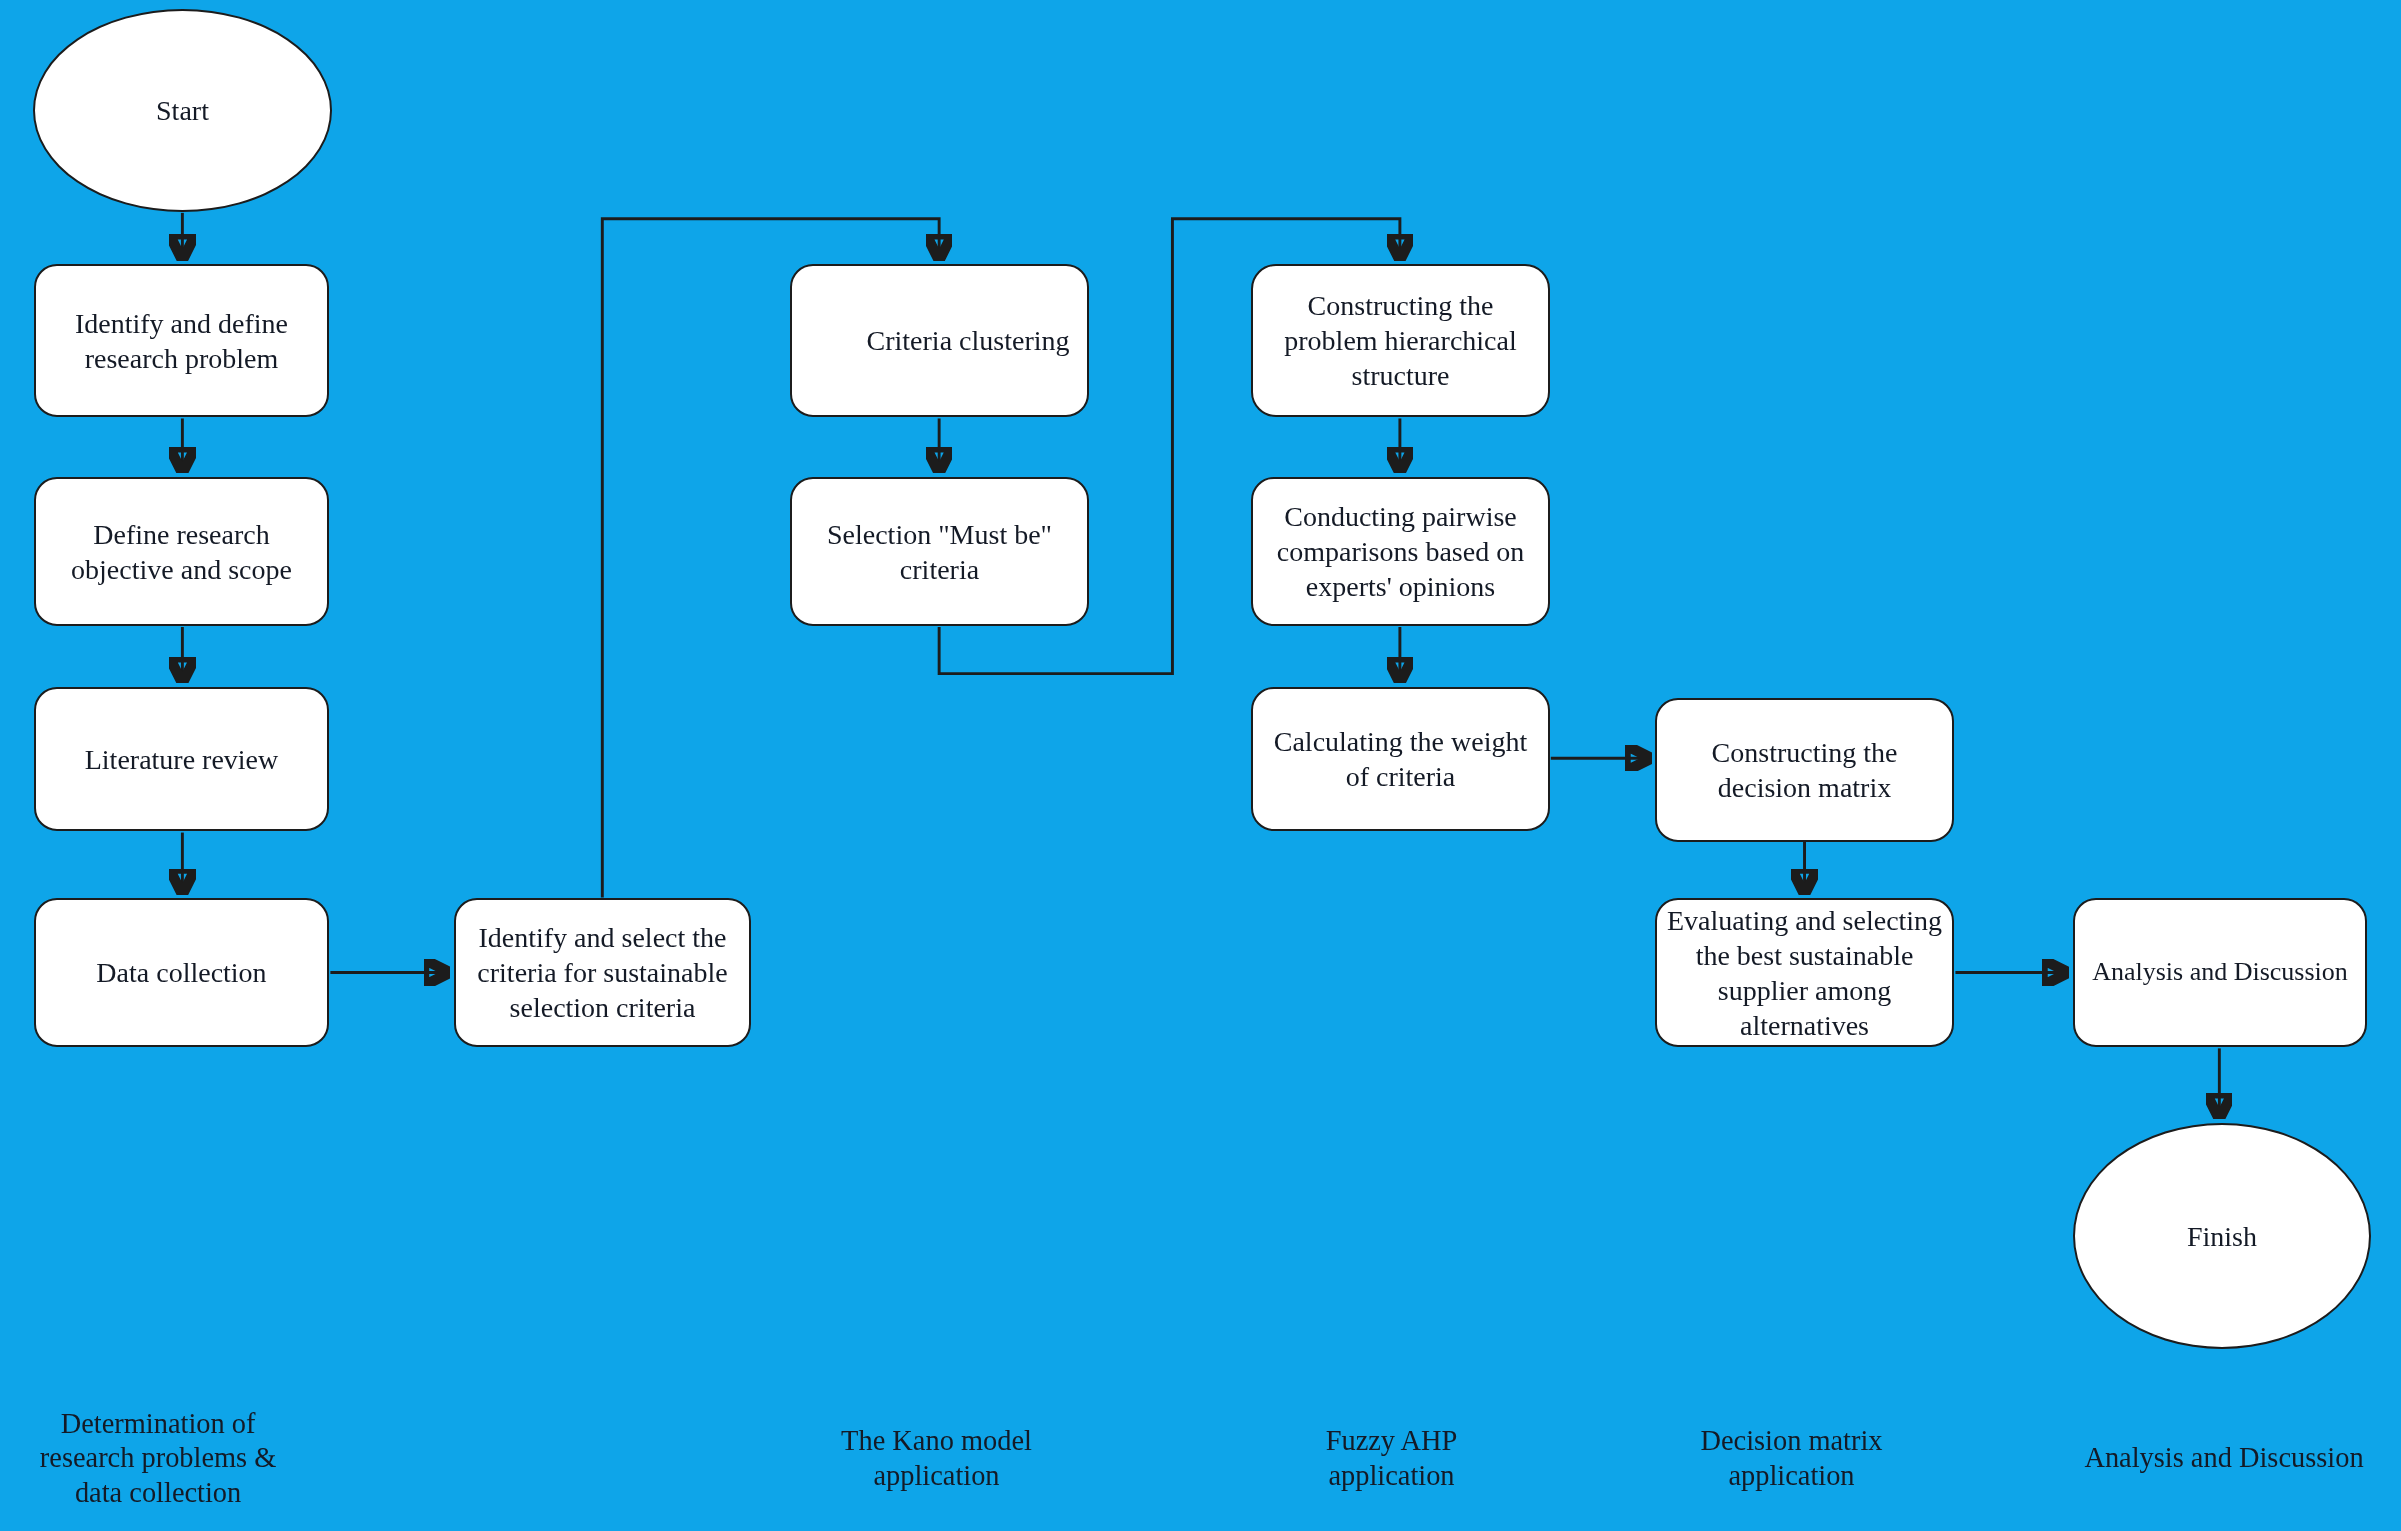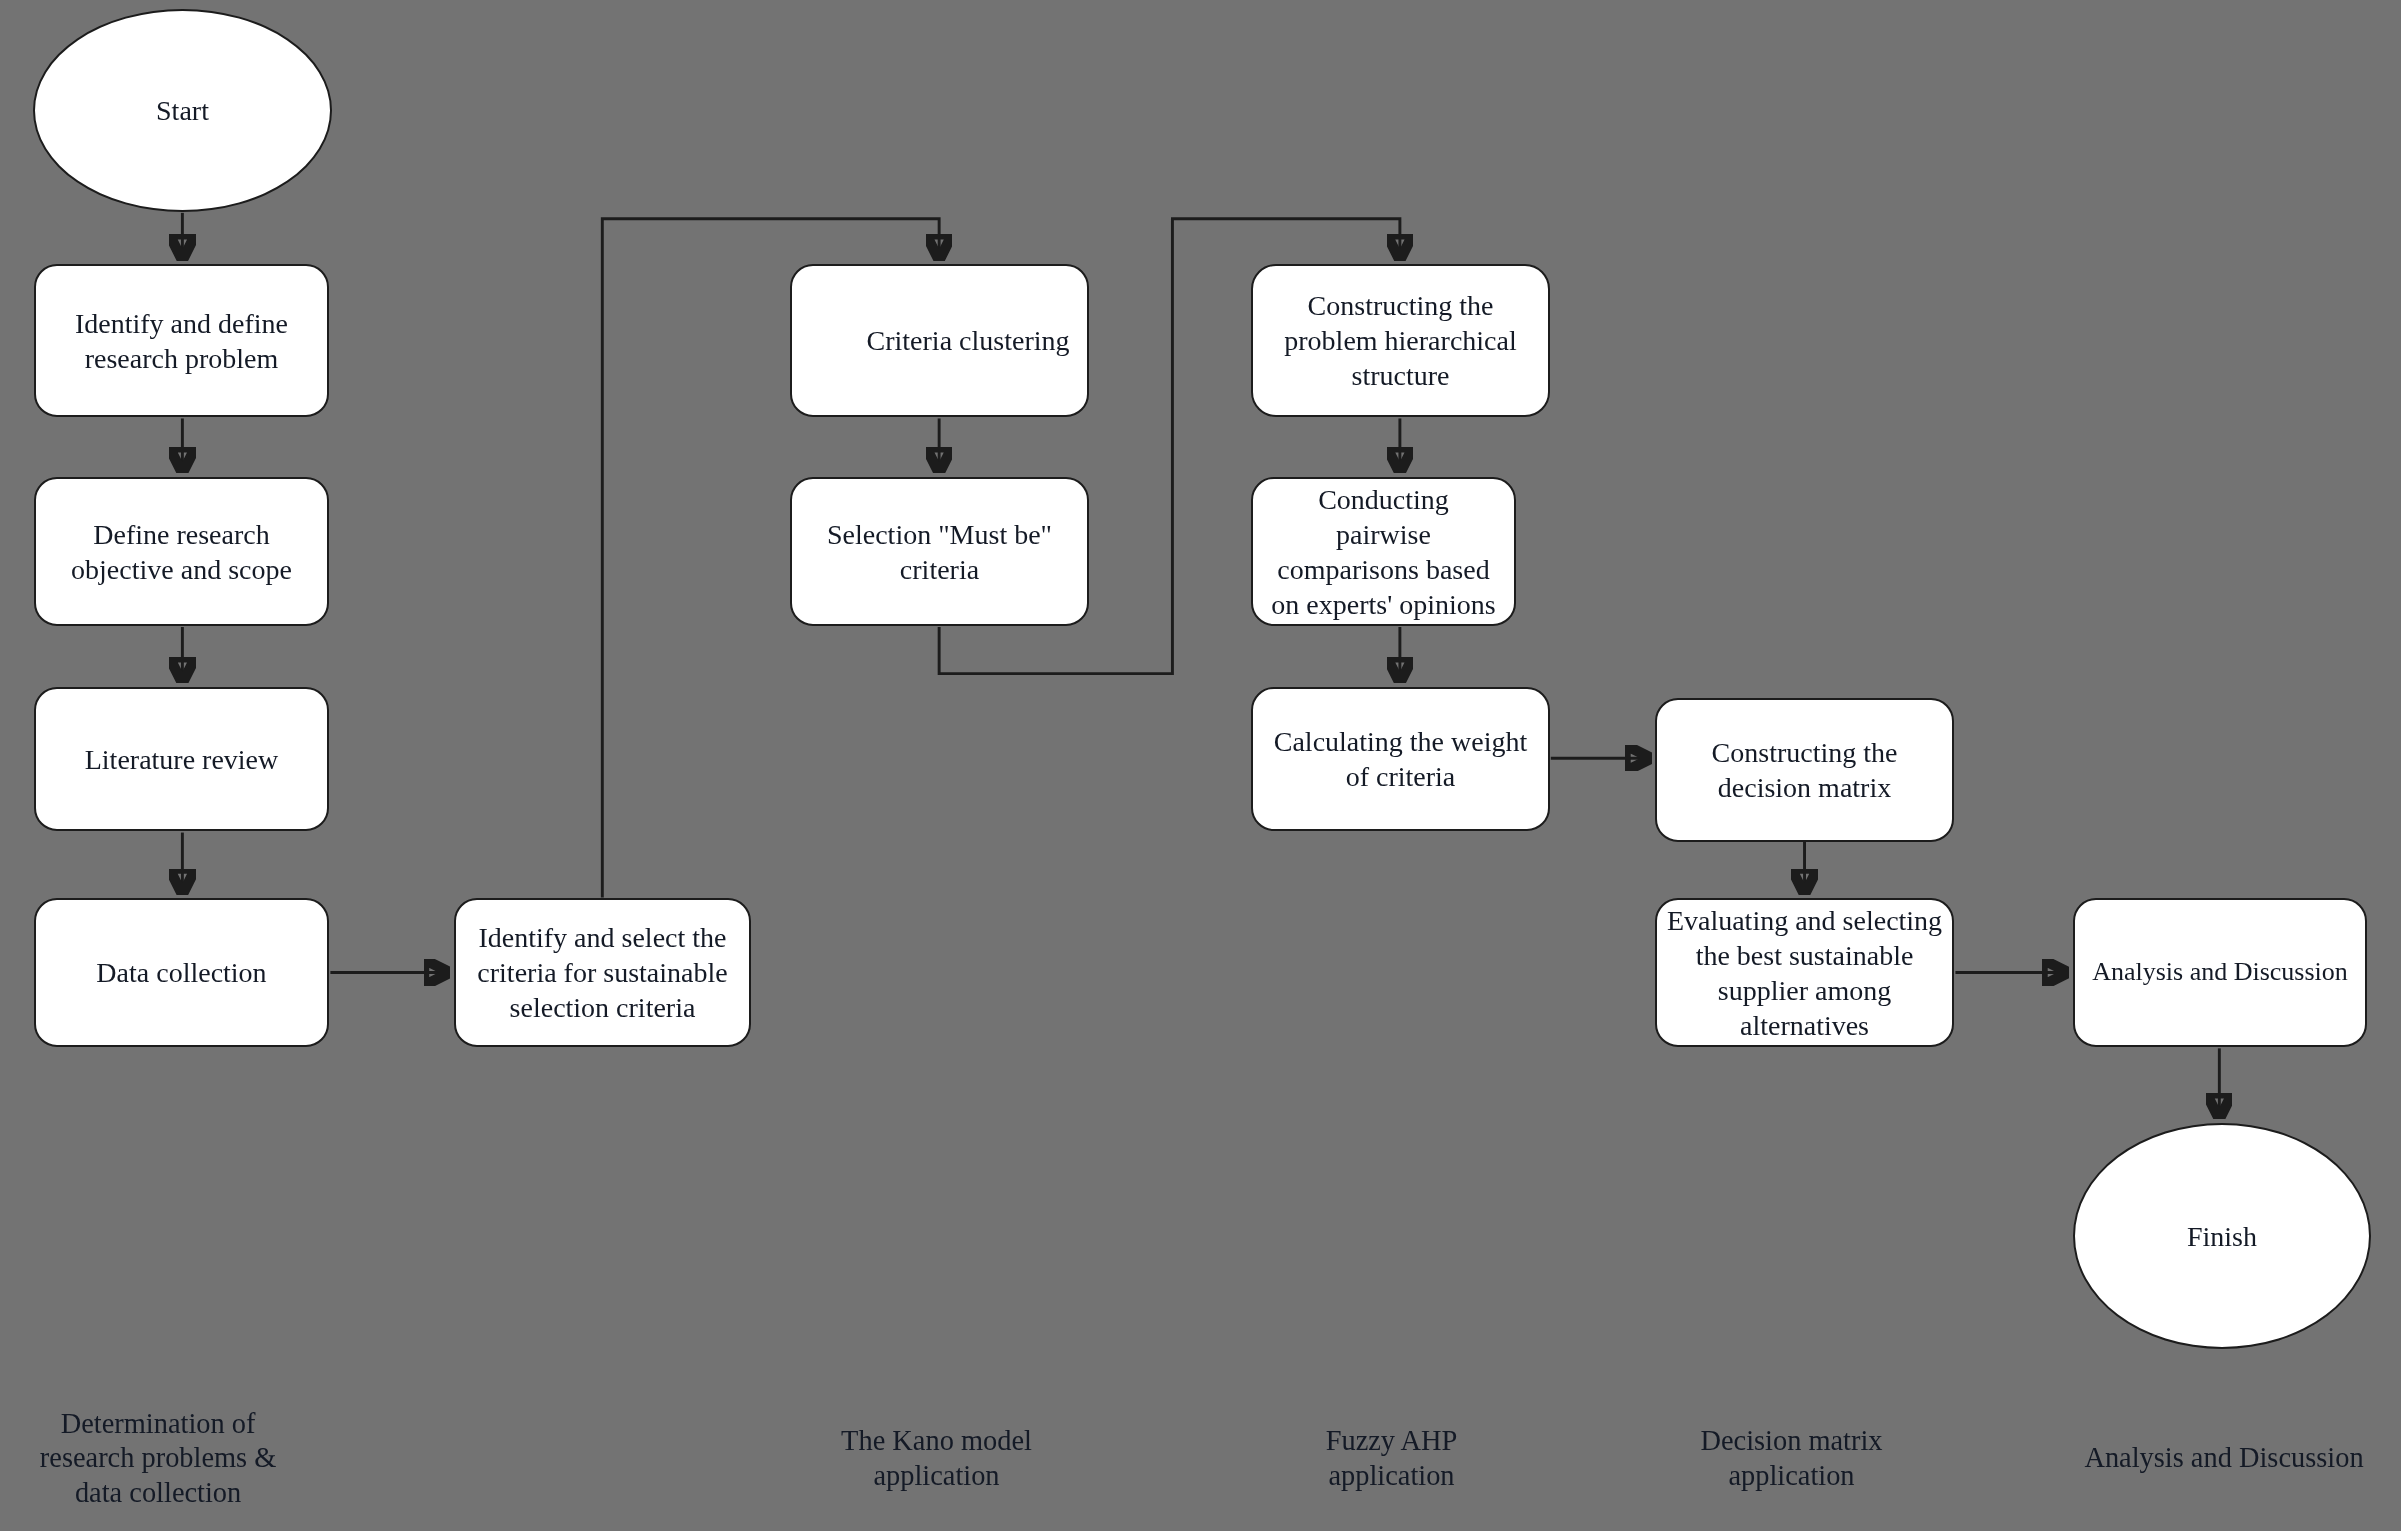--- a/index.html
+++ b/index.html
@@ -1,20 +1,20 @@
 <!DOCTYPE html>
 <html style="font-size:11.7px"><head>
 <meta charset="utf-8">
 <style>
   html, body { margin: 0; padding: 0; background: #ffffff; }
   .canvas {
     position: relative;
     width: 2401px;
     height: 1531px;
-    background: #737373;
+    background: #0ea5e9;
     font-family: "Liberation Serif", "DejaVu Serif", serif;
     color: #141a26;
     overflow: hidden;
   }
   .connectors {
     position: absolute;
     left: 0; top: 0;
     width: 2401px; height: 1531px;
   }
   .connectors path {
@@ -109,21 +109,21 @@
   </div>
 
   <div class="node" style="left:790px; top:477px; width:299px; height:149px;">
     <span>Selection "Must be" criteria</span>
   </div>
 
   <div class="node" style="left:1251px; top:264px; width:299px; height:153px;border-radius:25px;">
     <span>Constructing the problem hierarchical structure</span>
   </div>
 
-  <div class="node" style="left:1251px; top:477px; width:265px; height:149px;">
+  <div class="node" style="left:1251px; top:477px; width:299px; height:149px;">
     <span>Conducting pairwise comparisons based on experts' opinions</span>
   </div>
 
   <div class="node" style="left:1251px; top:687px; width:299px; height:144px;">
     <span>Calculating the weight of criteria</span>
   </div>
 
   <div class="node" style="left:1655px; top:687px; width:299px; height:144px;margin-top:11px;">
     <span>Constructing the decision matrix</span>
   </div>

